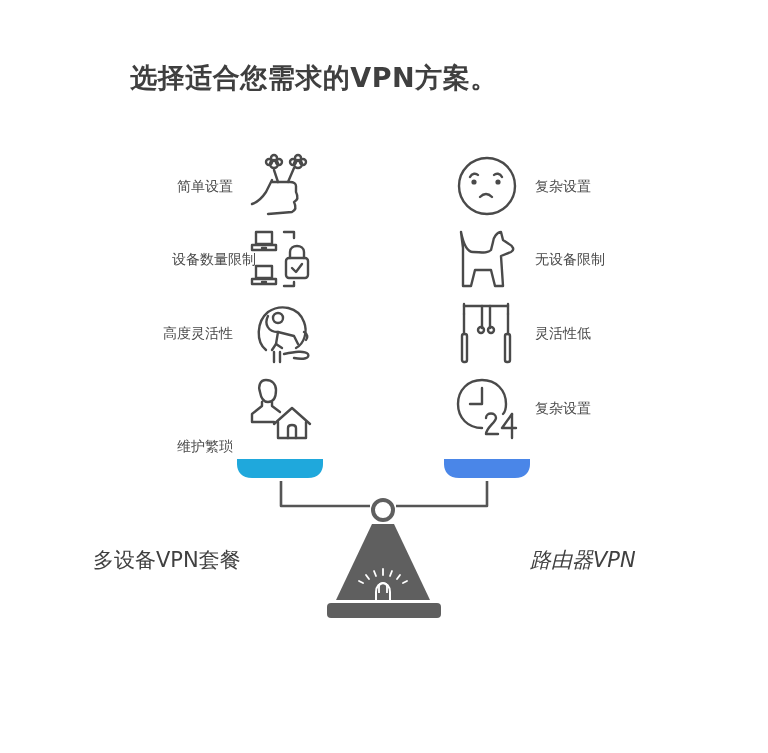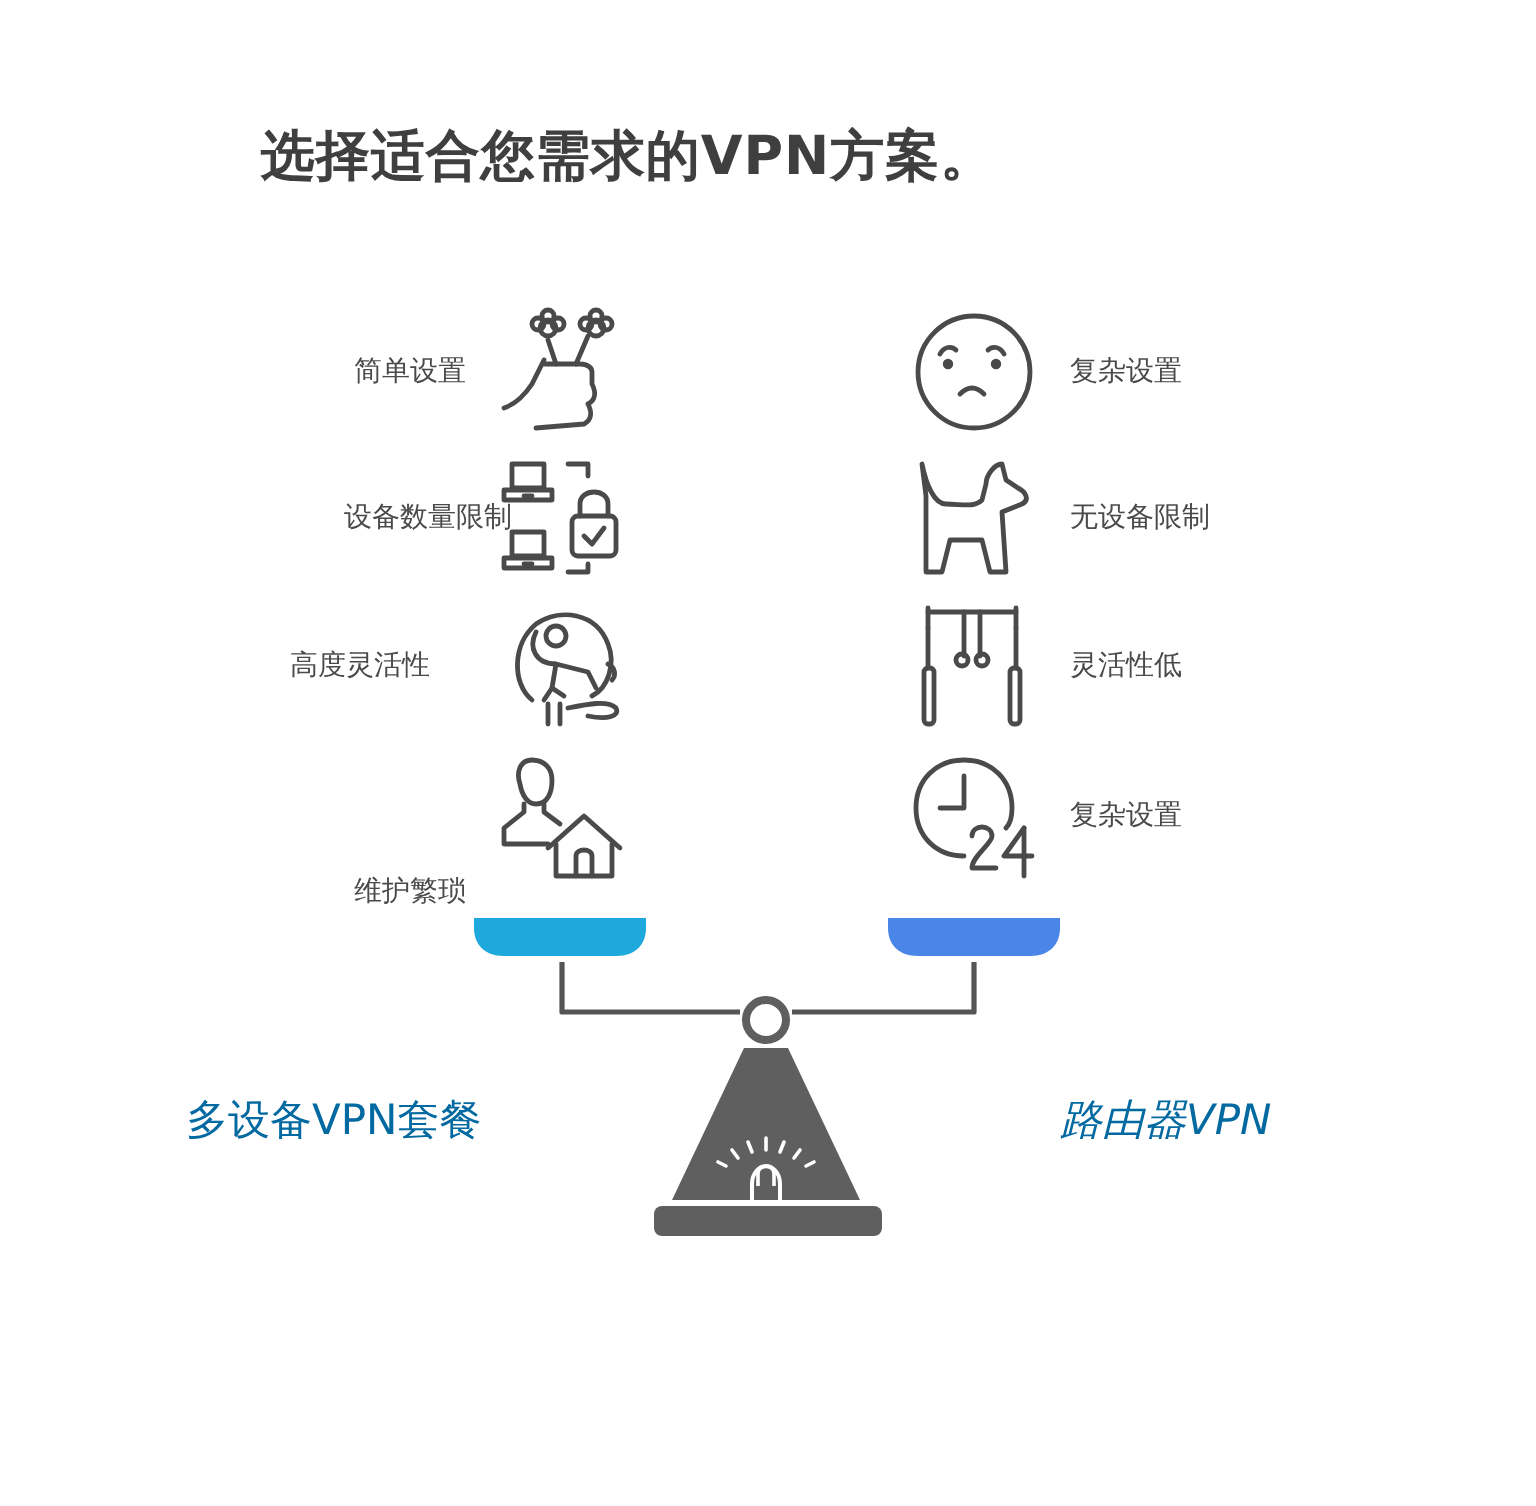--- a/index.html
+++ b/index.html
@@ -3,21 +3,21 @@
 <meta charset="utf-8">
 <style>
   html, body { margin:0; padding:0; background:#ffffff; }
   body { width:768px; height:753px; position:relative; overflow:hidden;
          font-family:"DejaVu Sans","Liberation Sans",sans-serif; color:#4a4a4a; }
   .title { position:absolute; left:0; width:628px; top:60px; text-align:center;
            font-size:27px; font-weight:bold; color:#3f3f3f; letter-spacing:0.5px; }
   .label { position:absolute; font-size:14px; color:#4a4a4a; white-space:nowrap; line-height:26px; }
   .icon { position:absolute; }
   .icon svg { display:block; }
-  .opt { position:absolute; font-size:21px; color:#0369a1; white-space:nowrap; }
+  .opt { position:absolute; font-size:21px; color:#404040; white-space:nowrap; }
 </style>
 </head>
 <body>
 
 <div class="title">选择适合您需求的VPN方案。</div>
 
 <div class="label" style="right:535px; top:173px;">简单设置</div>
 <div class="icon" style="left:248px; top:152px;">
   <svg width="66" height="66" viewBox="0 0 66 66" fill="none" stroke="#4a4a4a" stroke-width="2.4" stroke-linecap="round" stroke-linejoin="round">
     <path d="M4 52 C10 50 14 46 18 40 L24 28"></path>
@@ -45,21 +45,21 @@
       <path d="M2 51 L26 51 L26 56 L2 56 Z"></path>
       <path d="M12 54 L16 54"></path>
     <path d="M34 4 L44 4 L44 10"></path>
       <path d="M34 58 L44 58 L44 54"></path>
     <path d="M40 30 L40 24 C40 16 54 16 54 24 L54 30"></path>
     <rect x="36" y="30" width="22" height="20" rx="3"></rect>
     <path d="M42 40 L46 44 L52 36"></path>
   </svg>
 </div>
 
-<div class="label" style="right:553px; top:320px;text-align:center;">高度灵活性</div>
+<div class="label" style="right:535px; top:320px;text-align:center;">高度灵活性</div>
 <div class="icon" style="left:254px; top:302px;">
   <svg width="60" height="62" viewBox="0 0 60 62" fill="none" stroke="#4a4a4a" stroke-width="2.4" stroke-linecap="round" stroke-linejoin="round">
     <path d="M12 48 C2 40 2 20 14 10 C26 2 44 4 50 20 C54 30 50 42 42 46"></path>
     <circle cx="24" cy="16" r="5"></circle>
     <path d="M14 14 C10 22 14 30 24 30 L40 34 L44 42"></path>
     <path d="M24 30 L22 42 L18 48"></path>
     <path d="M22 42 L28 46"></path>
     <path d="M20 50 L20 60"></path>
       <path d="M26 50 L26 60"></path>
     <path d="M30 52 C40 50 50 48 54 52 C56 56 50 58 40 56"></path>

